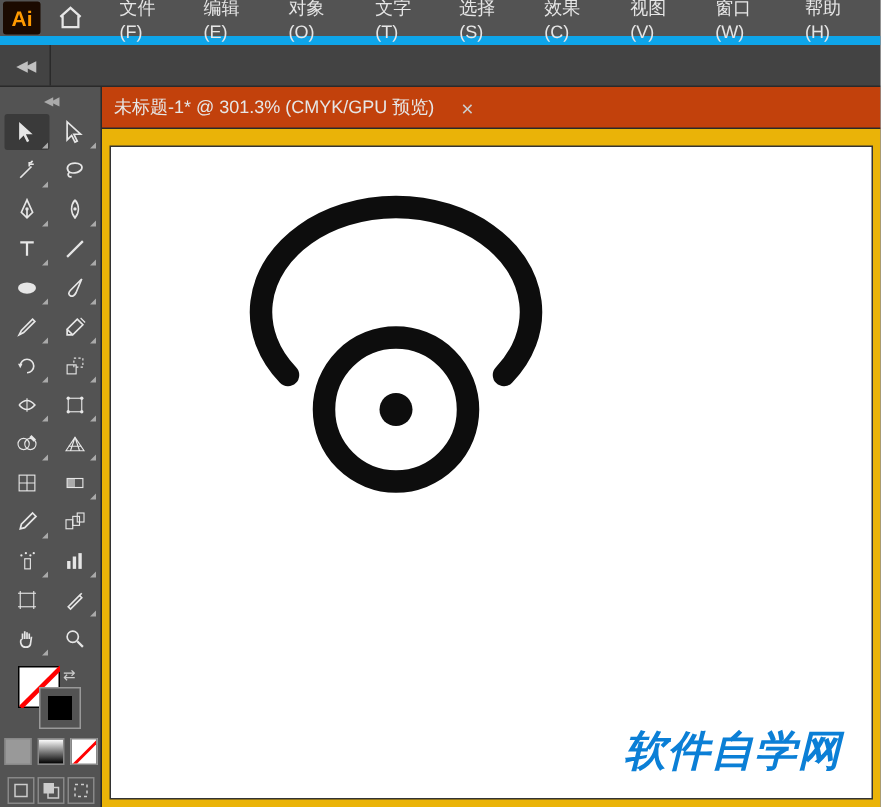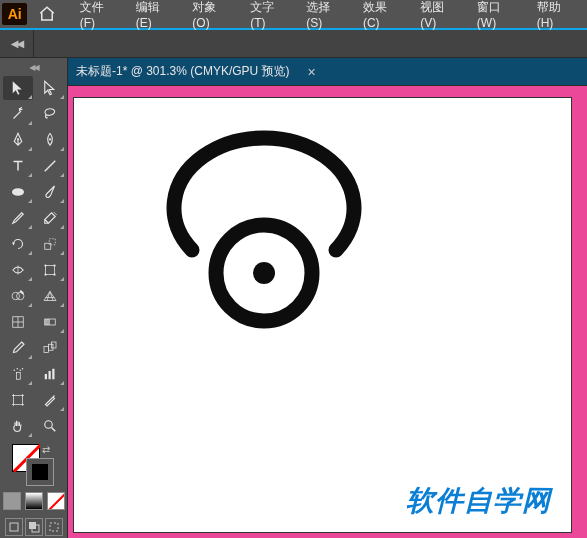--- a/index.html
+++ b/index.html
@@ -1,17 +1,17 @@
 <!DOCTYPE html>
 <html><head>
 <meta charset="utf-8">
 <style>
   * { margin: 0; padding: 0; box-sizing: border-box; font-family: "Microsoft YaHei", sans-serif; }
   body { width: 587px; height: 538px; background: #535353; overflow: hidden; }
-  .topbar { height: 30px; background: #535353; display: flex; align-items: center; padding: 0 2px; border-bottom: 2px solid #0ea5e9; }
+  .topbar { height: 30px; background: #535353; display: flex; align-items: center; padding: 0 2px; border-bottom: 6px solid #0ea5e9; }
   .ai-badge { width: 26px; height: 22px; background: #1b0a00; color: #ff9a00; font-weight: bold; font-size: 14px; display: flex; align-items: center; justify-content: center; border-radius: 2px; margin-right: 4px; }
   .home-icon { width: 32px; height: 24px; display: flex; align-items: center; justify-content: center; margin-right: 8px; }
   .menu { display: flex; gap: 0; }
   .menu-item { color: #e6e6e6; font-size: 12px; padding: 5px 9px; cursor: pointer; }
   .subbar { height: 28px; background: #434343; border-bottom: 1px solid #2a2a2a; display: flex; align-items: center; }
   .subbar-left { width: 34px; height: 100%; border-right: 1px solid #2a2a2a; display:flex; align-items:center; justify-content:center; }
   .chevrons { color: #c0c0c0; font-size: 10px; letter-spacing:-2px; }
   .main { display: flex; height: calc(538px - 30px - 28px); }
   .tool-panel { width: 68px; background: #535353; border-right: 1px solid #2a2a2a; padding: 4px 2px; }
   .tool-collapse { height: 10px; display:flex; justify-content:center; align-items:center; color:#aaa; font-size:8px; margin-bottom:4px; letter-spacing:-2px;}
@@ -25,23 +25,23 @@
   .fs-fill-slash { position:absolute; left:10px; top:0; width:28px; height:28px; overflow:hidden;}
   .fs-fill-slash::after { content:''; position:absolute; left:-4px; top:12px; width:40px; height:3px; background:#ff0000; transform:rotate(-45deg);}
   .fs-stroke { position:absolute; left:24px; top:14px; width:28px; height:28px; background:#535353; border:1px solid #999; display:flex; align-items:center; justify-content:center;}
   .fs-stroke-inner { width:16px; height:16px; background:#000; }
   .fs-swap { position:absolute; left:40px; top:0; color:#ccc; font-size:10px;}
   .color-row { display:flex; gap:4px; justify-content:center; margin-top:4px;}
   .color-sw { width:18px; height:18px; border:1px solid #888;}
   .draw-row { display:flex; gap:2px; justify-content:center; margin-top:8px;}
   .draw-box { width:18px; height:18px; border:1px solid #888; display:flex; align-items:center; justify-content:center;}
   .content { flex:1; background:#535353; display:flex; flex-direction:column;}
-  .doc-tab { height:28px; background:#0c4a6e; display:flex; align-items:center; padding:0 8px; color:#e6e6e6; font-size:12px; gap:10px; border-bottom:1px solid #2a2a2a;}
+  .doc-tab { height:28px; background:#c2410c; display:flex; align-items:center; padding:0 8px; color:#e6e6e6; font-size:12px; gap:10px; border-bottom:1px solid #2a2a2a;}
   .tab-close { color:#ccc; cursor:pointer; margin-left:8px; font-size:14px;}
-  .canvas-area { flex:1; background:#ec4899; padding:12px 16px 6px 6px; position:relative;}
+  .canvas-area { flex:1; background:#eab308; padding:12px 6px 6px 6px; position:relative;}
   .canvas { width:100%; height:100%; background:#fff; position:relative; box-shadow: 0 0 0 1px #333;}
   .art { position:absolute; left:90px; top:30px; }
   .watermark { position:absolute; right:20px; bottom:12px; text-align:right;}
   .wm-big { font-size:28px; font-weight:900; color:#0b7fd6; letter-spacing:1px; font-style:italic;}
   .wm-small { font-size:14px; font-weight:bold; color:#0b7fd6; letter-spacing:2px;}
 </style>
 </head>
 <body>
 
 <div class="topbar">

